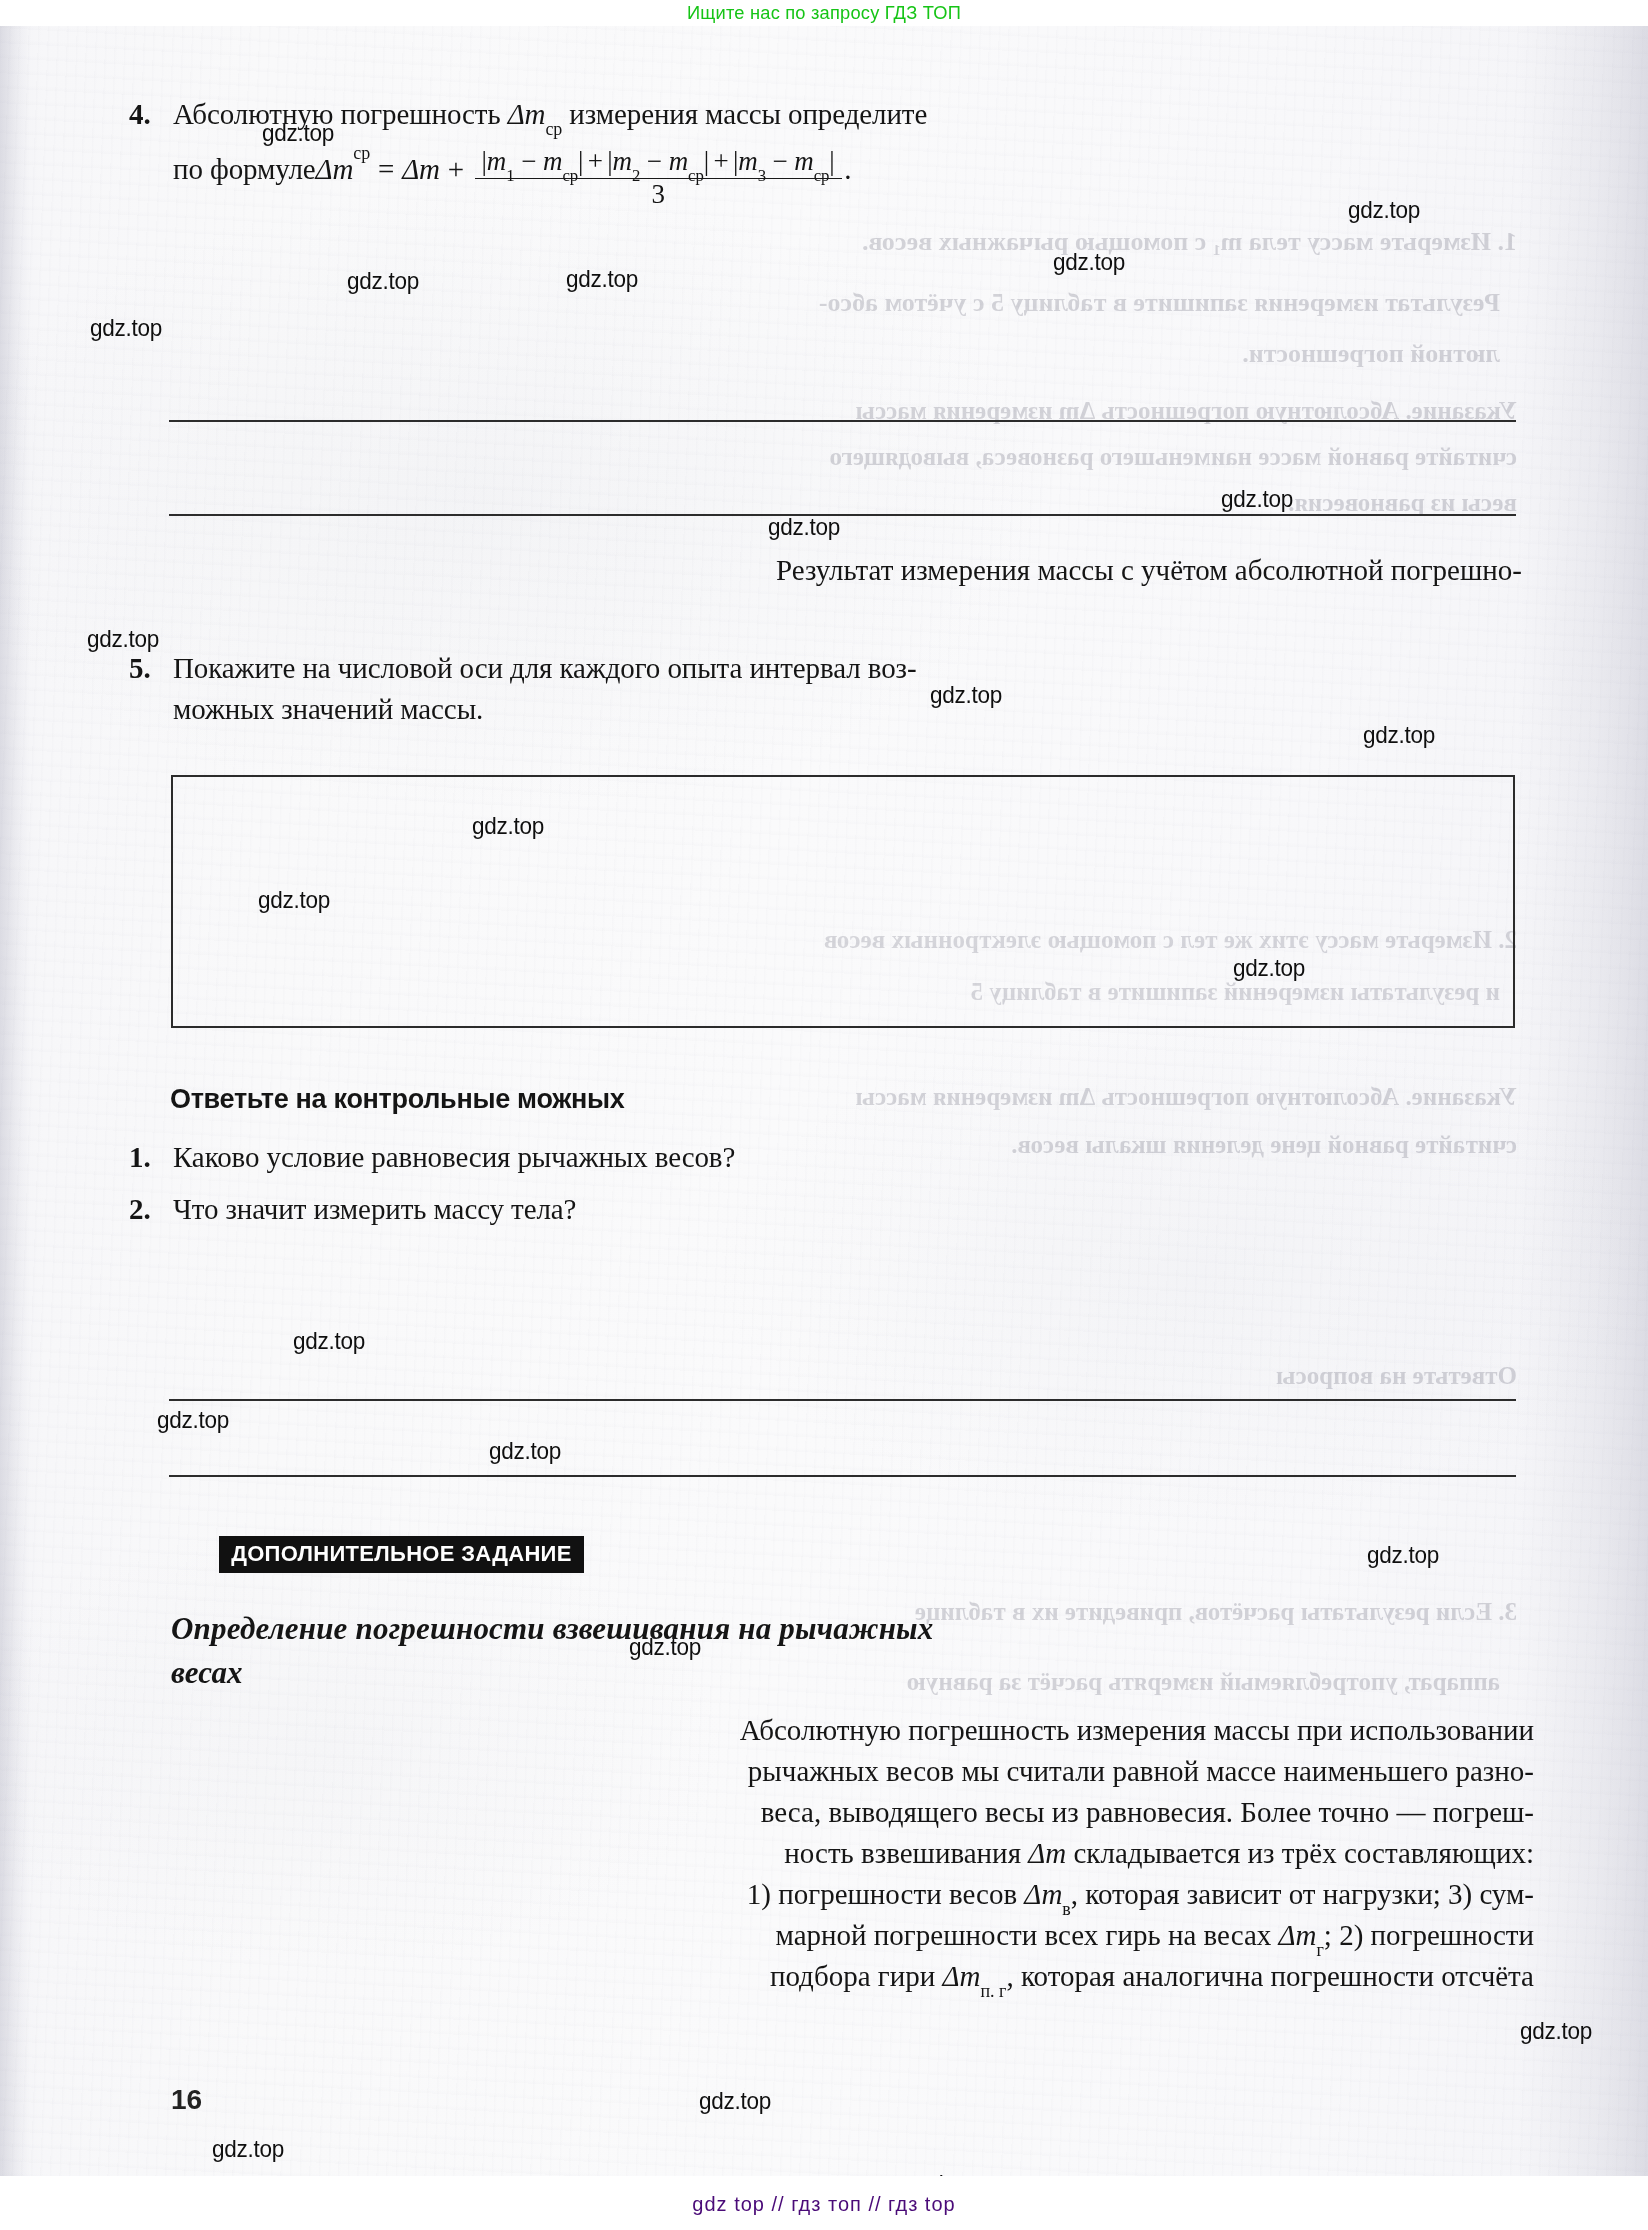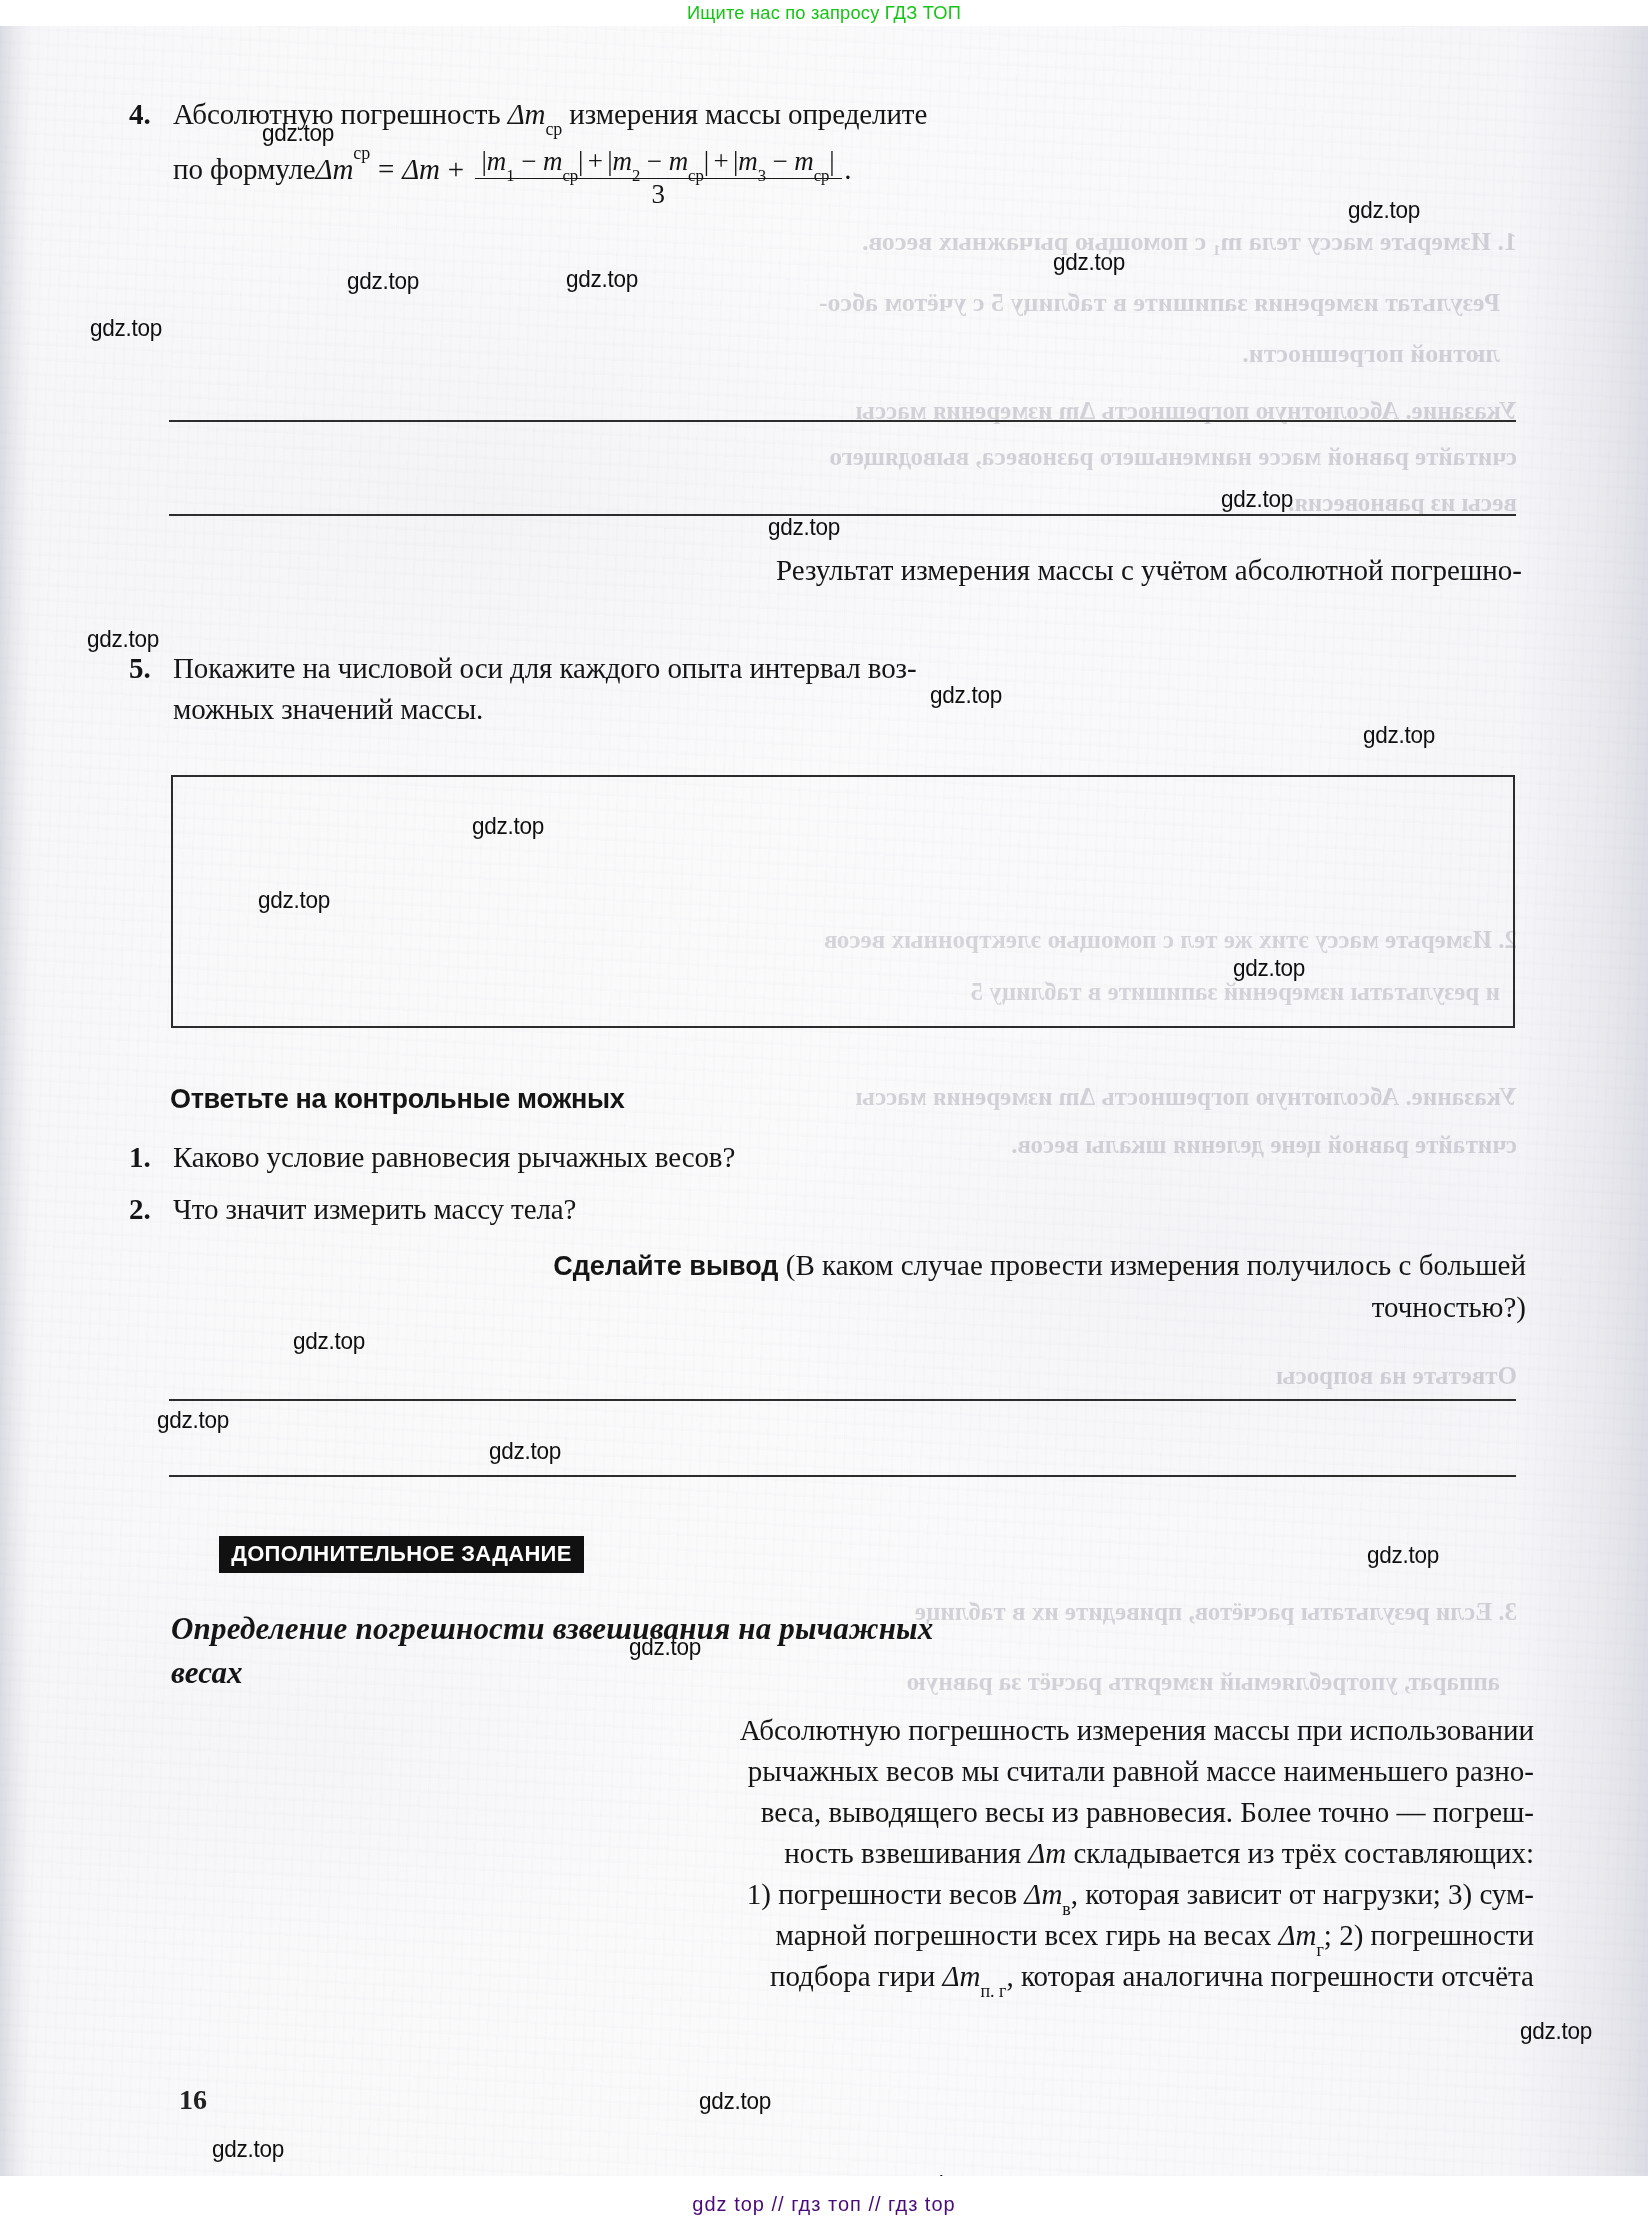--- a/index.html
+++ b/index.html
@@ -309,26 +309,20 @@
     <div class="num-item" style="left:129px; top:1111px; width:1397px;">
       <div class="num">1.</div>
       <div class="body-txt">Каково условие равновесия рычажных весов?</div>
     </div>
 
     <div class="num-item" style="left:129px; top:1163px; width:1397px;">
       <div class="num">2.</div>
       <div class="body-txt">Что значит измерить массу тела?</div>
     </div>
 
-    <div class="para" id="conclusion" style="left:129px; top:1219px; width:1397px;">
-      <div style="white-space:nowrap;">
-        <span style="font-family:'Liberation Sans',sans-serif; font-weight:700; font-size:27px;">Сделайте вывод</span><span> (В каком случае провести измерения получилось с большей</span>
-      </div>
-      <div>точностью?)</div>
-    </div>
 
     <div class="rule" style="left:169px; top:1373px; width:1347px;"></div>
     <div class="rule" style="left:169px; top:1449px; width:1347px;"></div>
 
     <div id="extra-task-chip" style="left:171px; top:1510px;">ДОПОЛНИТЕЛЬНОЕ ЗАДАНИЕ</div>
 
     <div id="extra-task-title" style="left:171px; top:1581px; width:1349px;">
       <div>Определение погрешности взвешивания на рычажных</div>
       <div>весах</div>
     </div>
@@ -344,21 +338,21 @@
         <span>1) погрешности весов </span><span class="mi">Δ<i>m</i></span><span class="sub">в</span><span>, которая зависит от нагрузки; 3) сум-</span>
       </div>
       <div style="white-space:nowrap;">
         <span>марной погрешности всех гирь на весах </span><span class="mi">Δ<i>m</i></span><span class="sub">г</span><span>; 2) погрешности</span>
       </div>
       <div style="white-space:nowrap;">
         <span>подбора гири </span><span class="mi">Δ<i>m</i></span><span class="sub">п. г</span><span>, которая аналогична погрешности отсчёта</span>
       </div>
     </div>
 
-    <div id="page-number" style="left:179px; top:2058px;font-family:Liberation Serif, serif;">16</div>
+    <div id="page-number" style="left:171px; top:2058px;">16</div>
 
   </div>
 
   <div id="watermark-layer">
       <span class="wm" style="left: 262px; top: 93px; font-size: 24.5px;">gdz.top</span>
       <span class="wm" style="left: 1348px; top: 170px; font-size: 24.5px;">gdz.top</span>
       <span class="wm" style="left: 1053px; top: 222px; font-size: 24.5px;">gdz.top</span>
       <span class="wm" style="left: 566px; top: 239px; font-size: 24.5px;">gdz.top</span>
       <span class="wm" style="left: 347px; top: 241px; font-size: 24.5px;">gdz.top</span>
       <span class="wm" style="left: 90px; top: 288px; font-size: 24.5px;">gdz.top</span>

